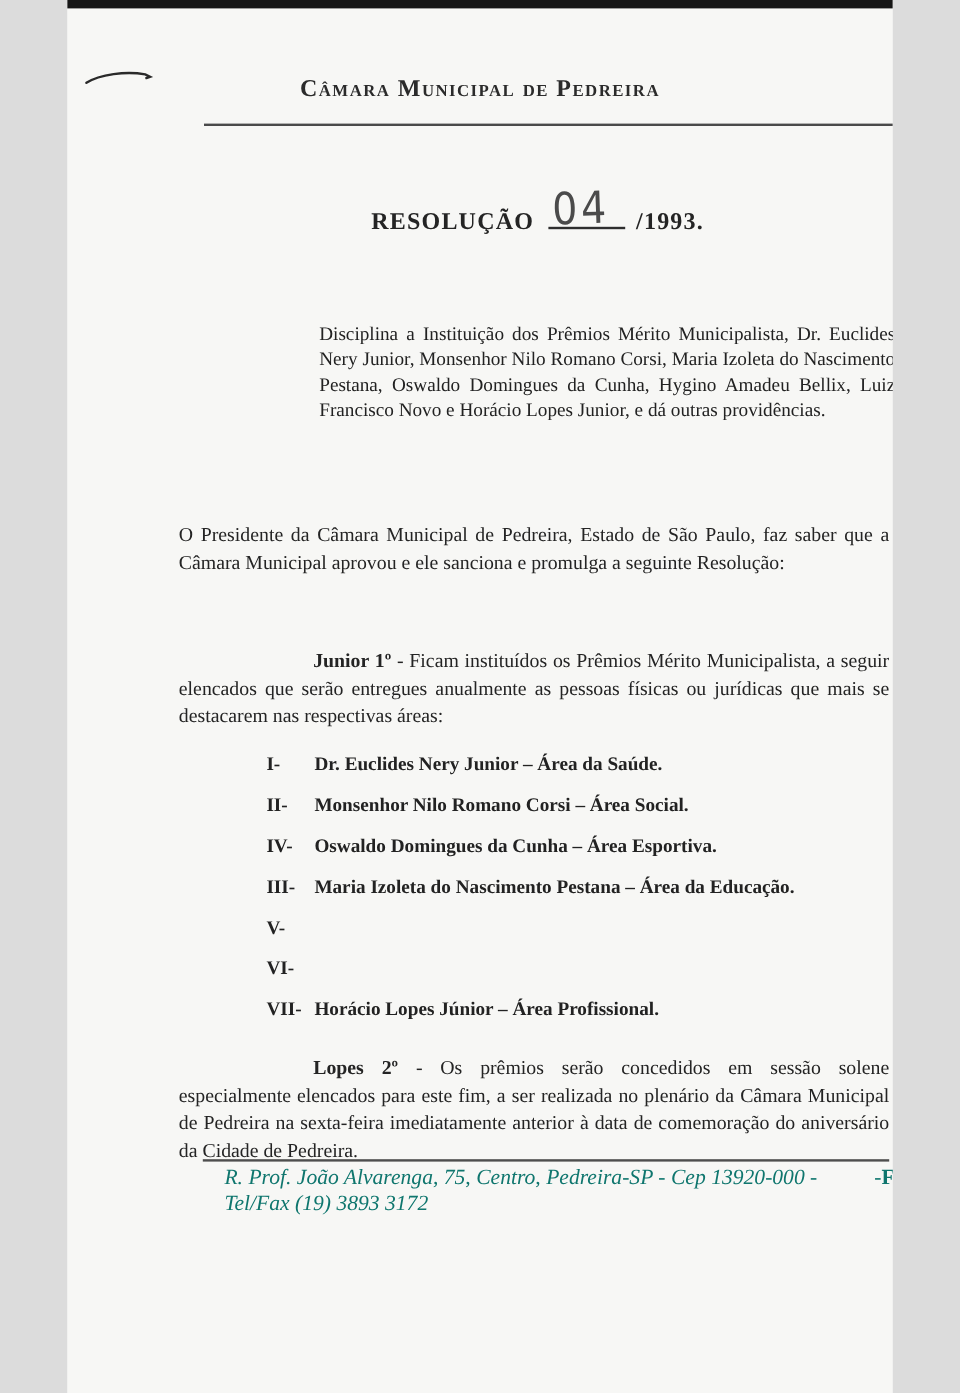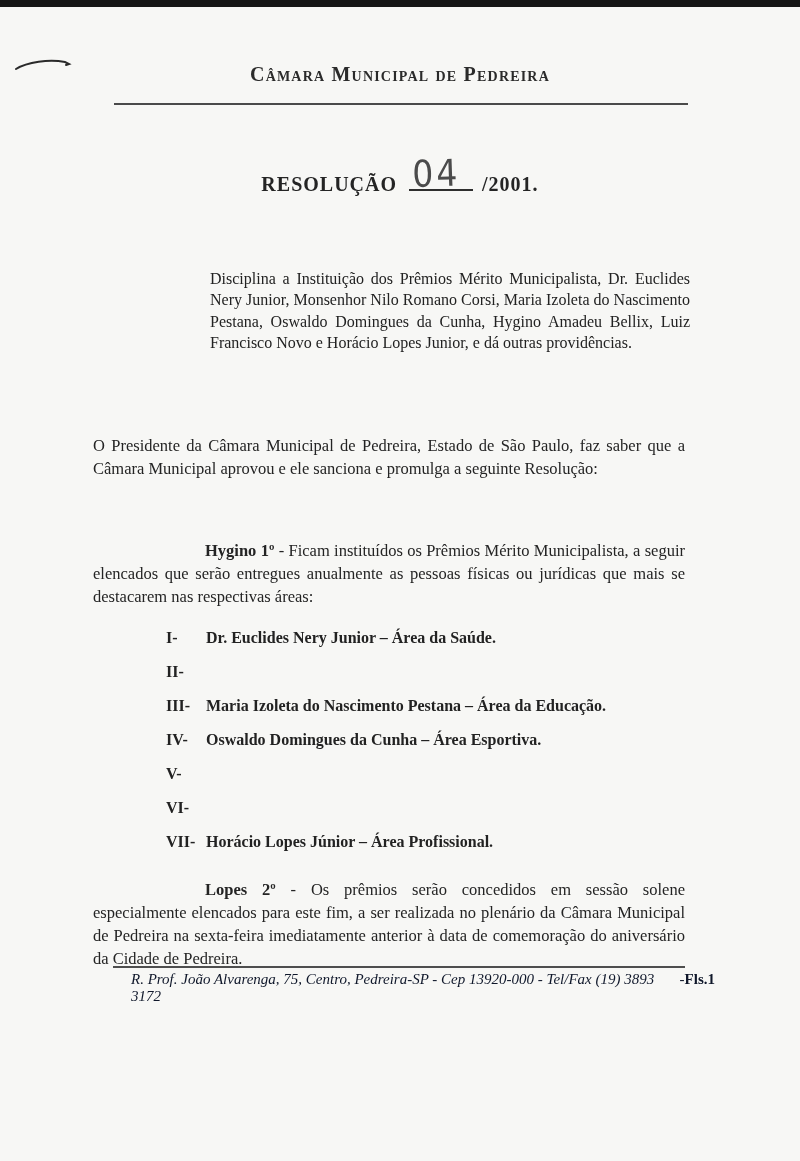--- a/index.html
+++ b/index.html
@@ -1,18 +1,18 @@
 <!DOCTYPE html>
 <html lang="pt"><head>
 <meta charset="utf-8">
 <style>
   html, body { margin: 0; padding: 0; background: #dcdcdc; }
   .page {
     position: relative;
-    width: 800px;
+    width: 688px;
     height: 1161px;
     margin: 0 auto;
     background: #f7f7f5;
     font-family: "Liberation Serif", "DejaVu Serif", serif;
     color: #1f1f1f;
     overflow: hidden;
   }
   .scan-topbar {
     position: absolute; top: 0; left: 0;
     width: 100%; height: 7px;
@@ -35,20 +35,21 @@
     border-top: 2px solid #4a4a4a;
   }
   .resolution-line {
     position: absolute; top: 167px; left: 0; width: 100%;
     text-align: center;
     font-size: 20px;
     font-weight: bold;
     letter-spacing: 1px;
     color: #242424;
     white-space: nowrap;
+    padding-left: 48px;
   }
   .number-slot {
     display: inline-block;
     position: relative;
     width: 64px;
     height: 22px;
     margin: 0 3px 0 6px;
     border-bottom: 2px solid #2e2e2e;
     vertical-align: baseline;
   }
@@ -100,22 +101,22 @@
   .award-text { white-space: nowrap; }
   .footer-rule {
     position: absolute; top: 966px; left: 113px; width: 572px;
     border-top: 2px solid #4e4e4e;
   }
   .footer-line {
     position: absolute; top: 971px; left: 131px; width: 584px;
     display: flex;
     justify-content: space-between;
     align-items: baseline;
-    font-size: 15px;
-    color: #0f172a;
+    font-size: 18px;
+    color: #0f766e;
   }
   .footer-address, .footer-separator {
     font-style: italic;
     font-family: "Liberation Serif", "DejaVu Serif", serif;
   }
   .footer-sheet { font-weight: bold; font-style: normal; text-align: center; }
 </style>
 </head>
 <body>
 
@@ -129,44 +130,45 @@
 
   <div class="header-title">Câmara Municipal de Pedreira</div>
 
   <div class="header-rule"></div>
 
   <div class="resolution-line">
     <span>RESOLUÇÃO</span>
     <span class="number-slot">
       <span class="handwritten-number">04</span>
     </span>
-    <span>/2001.</span>
+    <span>/1993.</span>
   </div>
 
   <p class="summary">Disciplina a Instituição dos Prêmios Mérito Municipalista, Dr. Euclides Nery Junior, Monsenhor Nilo Romano Corsi, Maria Izoleta do Nascimento Pestana, Oswaldo Domingues da Cunha, Hygino Amadeu Bellix, Luiz Francisco Novo e Horácio Lopes Junior, e dá outras providências.</p>
 
   <p class="body-par preamble">O Presidente da Câmara Municipal de Pedreira, Estado de São Paulo, faz saber que a Câmara Municipal aprovou e ele sanciona e promulga a seguinte Resolução:</p>
 
-  <p class="body-par article-1"><span class="article-label">Hygino 1º</span><span> - Ficam instituídos os Prêmios Mérito Municipalista, a seguir elencados que serão entregues anualmente as pessoas físicas ou jurídicas que mais se destacarem nas respectivas áreas:</span></p>
+  <p class="body-par article-1"><span class="article-label">Junior 1º</span><span> - Ficam instituídos os Prêmios Mérito Municipalista, a seguir elencados que serão entregues anualmente as pessoas físicas ou jurídicas que mais se destacarem nas respectivas áreas:</span></p>
 
   <div class="awards">
     <div class="award-row">
       <span class="award-numeral">I-</span>
       <span class="award-text">Dr. Euclides Nery Junior – Área da Saúde.</span>
     </div>
     <div class="award-row">
       <span class="award-numeral">II-</span>
+      <span class="award-text">Monsenhor Nilo Romano Corsi – Área Social.</span>
+    </div>
+    <div class="award-row">
+      <span class="award-numeral">IV-</span>
+      <span class="award-text">Oswaldo Domingues da Cunha – Área Esportiva.</span>
     </div>
     <div class="award-row">
       <span class="award-numeral">III-</span>
       <span class="award-text">Maria Izoleta do Nascimento Pestana – Área da Educação.</span>
-    </div>
-    <div class="award-row">
-      <span class="award-numeral">IV-</span>
-      <span class="award-text">Oswaldo Domingues da Cunha – Área Esportiva.</span>
     </div>
     <div class="award-row">
       <span class="award-numeral">V-</span>
     </div>
     <div class="award-row">
       <span class="award-numeral">VI-</span>
     </div>
     <div class="award-row">
       <span class="award-numeral">VII-</span>
       <span class="award-text">Horácio Lopes Júnior – Área Profissional.</span>

